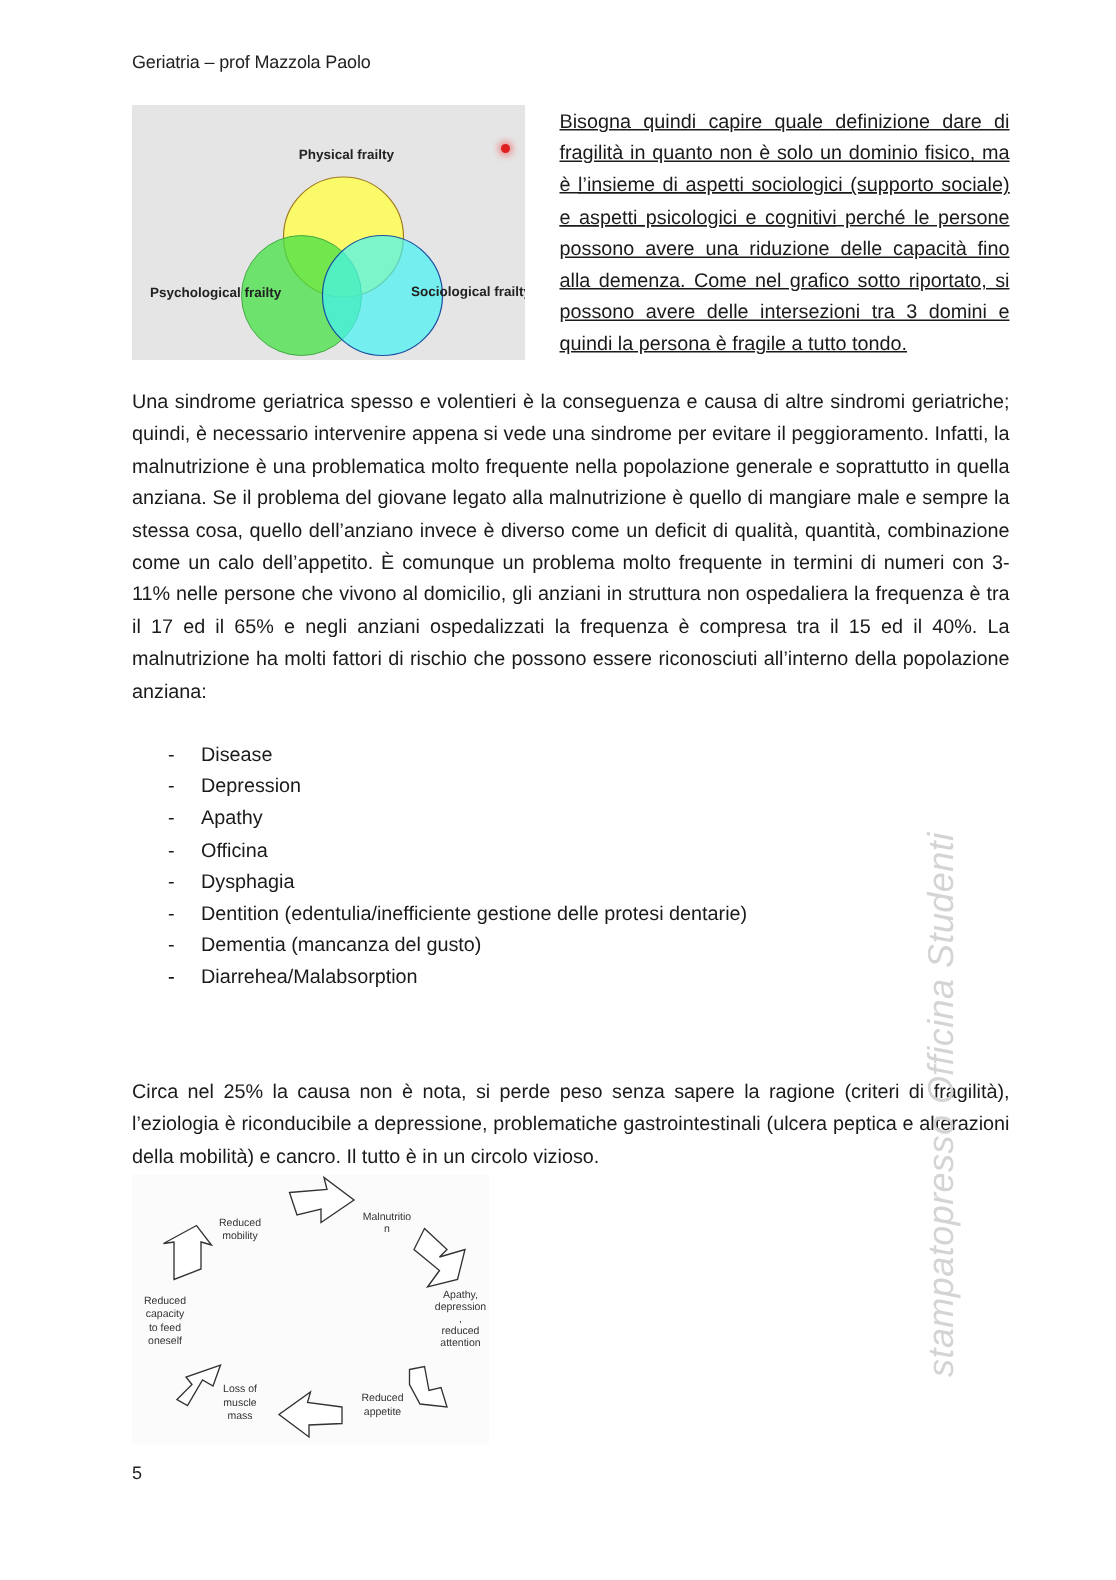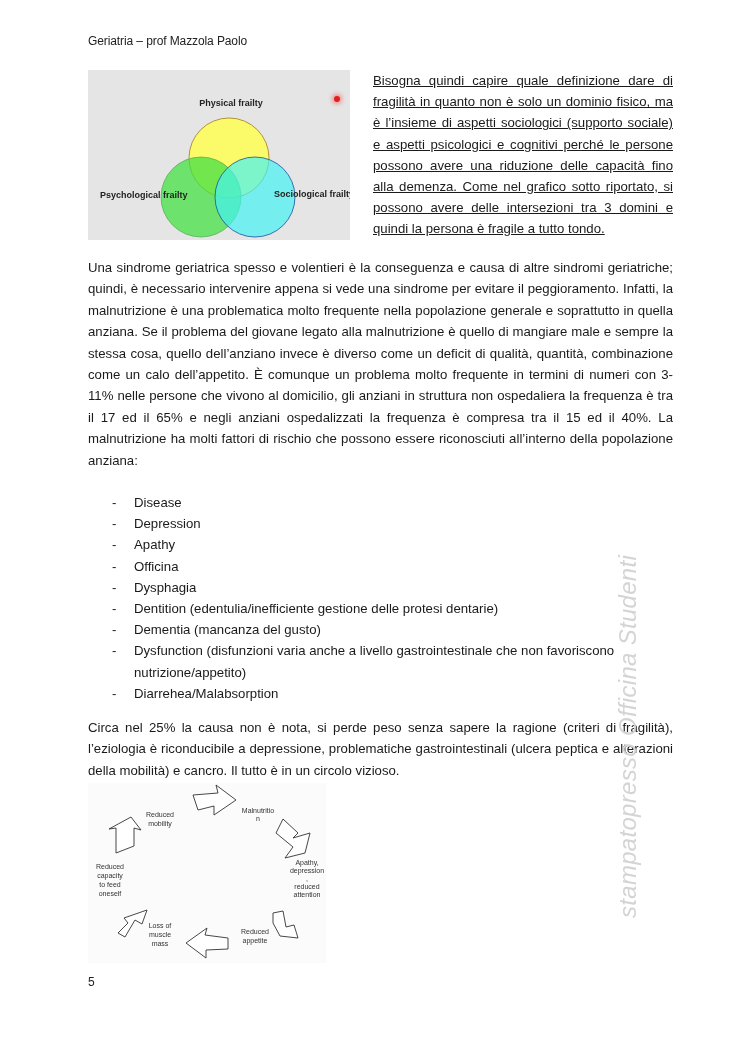--- a/index.html
+++ b/index.html
@@ -46,21 +46,21 @@
 <div class="para p1">Una sindrome geriatrica spesso e volentieri è la conseguenza e causa di altre sindromi geriatriche; quindi, è necessario intervenire appena si vede una sindrome per evitare il peggioramento. Infatti, la malnutrizione è una problematica molto frequente nella popolazione generale e soprattutto in quella anziana. Se il problema del giovane legato alla malnutrizione è quello di mangiare male e sempre la stessa cosa, quello dell’anziano invece è diverso come un deficit di qualità, quantità, combinazione come un calo dell’appetito. È comunque un problema molto frequente in termini di numeri con 3-11% nelle persone che vivono al domicilio, gli anziani in struttura non ospedaliera la frequenza è tra il 17 ed il 65% e negli anziani ospedalizzati la frequenza è compresa tra il 15 ed il 40%. La malnutrizione ha molti fattori di rischio che possono essere riconosciuti all’interno della popolazione anziana:</div>
 
 <ul class="risk">
   <li><span class="dash">-</span><span>Disease</span></li>
   <li><span class="dash">-</span><span>Depression</span></li>
   <li><span class="dash">-</span><span>Apathy</span></li>
   <li><span class="dash">-</span><span>Officina</span></li>
   <li><span class="dash">-</span><span>Dysphagia</span></li>
   <li><span class="dash">-</span><span>Dentition (edentulia/inefficiente gestione delle protesi dentarie)</span></li>
   <li><span class="dash">-</span><span>Dementia (mancanza del gusto)</span></li>
-  <li><span class="dash">-</span><span>Dysfunction (disfunzioni varia anche a livello gastrointestinale che non favoriscono nutrizione/appetito)</span></li>
+  <li><span class="dash">-</span></li>
   <li><span class="dash">-</span><span>Diarrehea/Malabsorption</span></li>
 </ul>
 
 <div class="para p2">Circa nel 25% la causa non è nota, si perde peso senza sapere la ragione (criteri di fragilità), l’eziologia è riconducibile a depressione, problematiche gastrointestinali (ulcera peptica e alterazioni della mobilità) e cancro. Il tutto è in un circolo vizioso.</div>
 
 <div class="cycle">
   <svg viewBox="0 0 238 180" xmlns="http://www.w3.org/2000/svg" font-family="Liberation Sans, sans-serif" font-size="7" fill="#333">
 
     <g fill="#ffffff" stroke="#333" stroke-width="0.9">
       <polygon points="105,12 130,10 128,2 148,17 126,32 126,23 110,27"></polygon>

